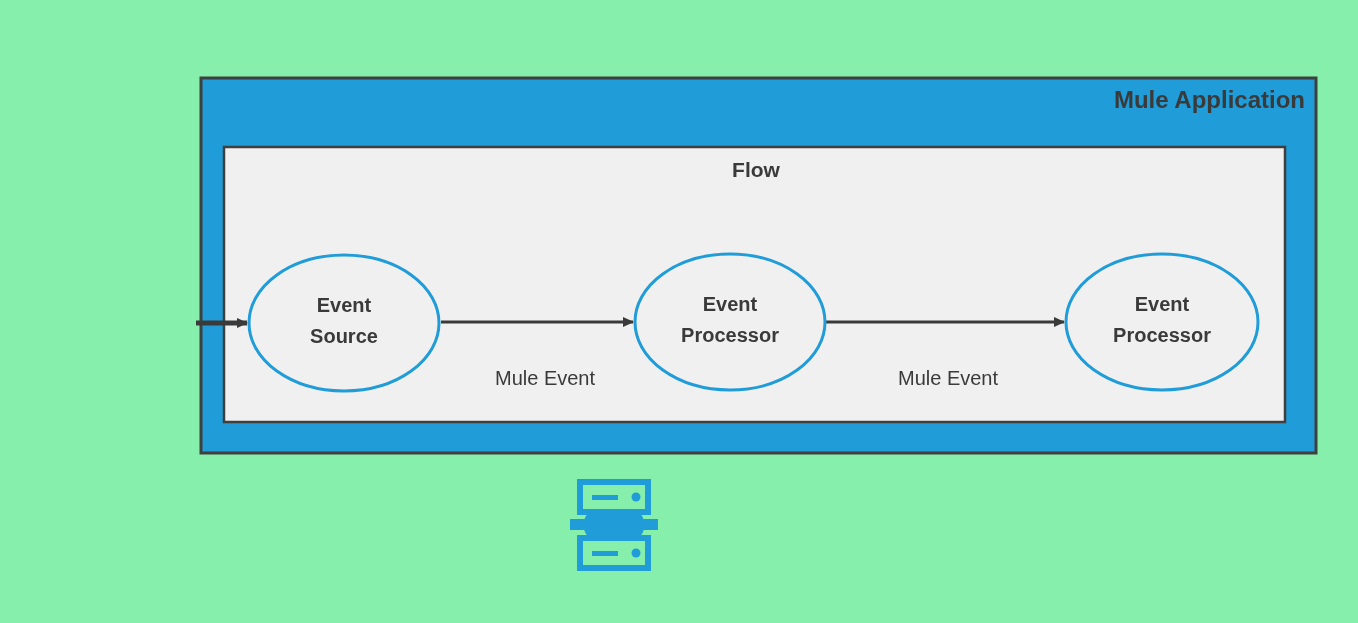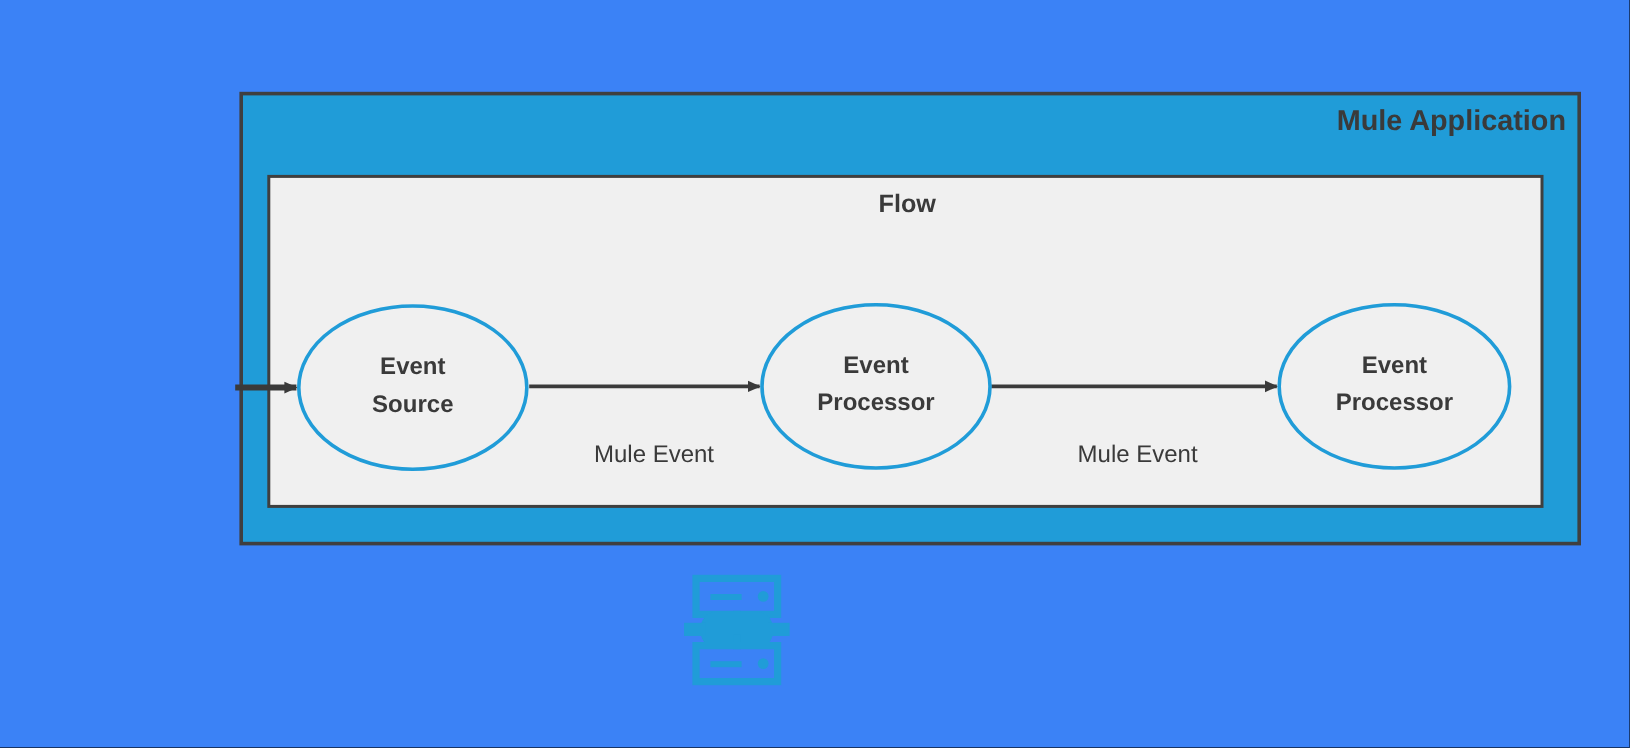--- a/index.html
+++ b/index.html
@@ -10,21 +10,21 @@
   body {
     width: 1358px;
     height: 623px;
     overflow: hidden;
     font-family: "Liberation Sans", sans-serif;
   }
   #stage {
     position: relative;
     width: 1358px;
     height: 623px;
-    background: #3b82f6;
+    background: #86efac;
   }
   #diagram-svg {
     position: absolute;
     left: 0;
     top: 0;
     width: 1358px;
     height: 623px;
     display: block;
   }
   .app-title {

